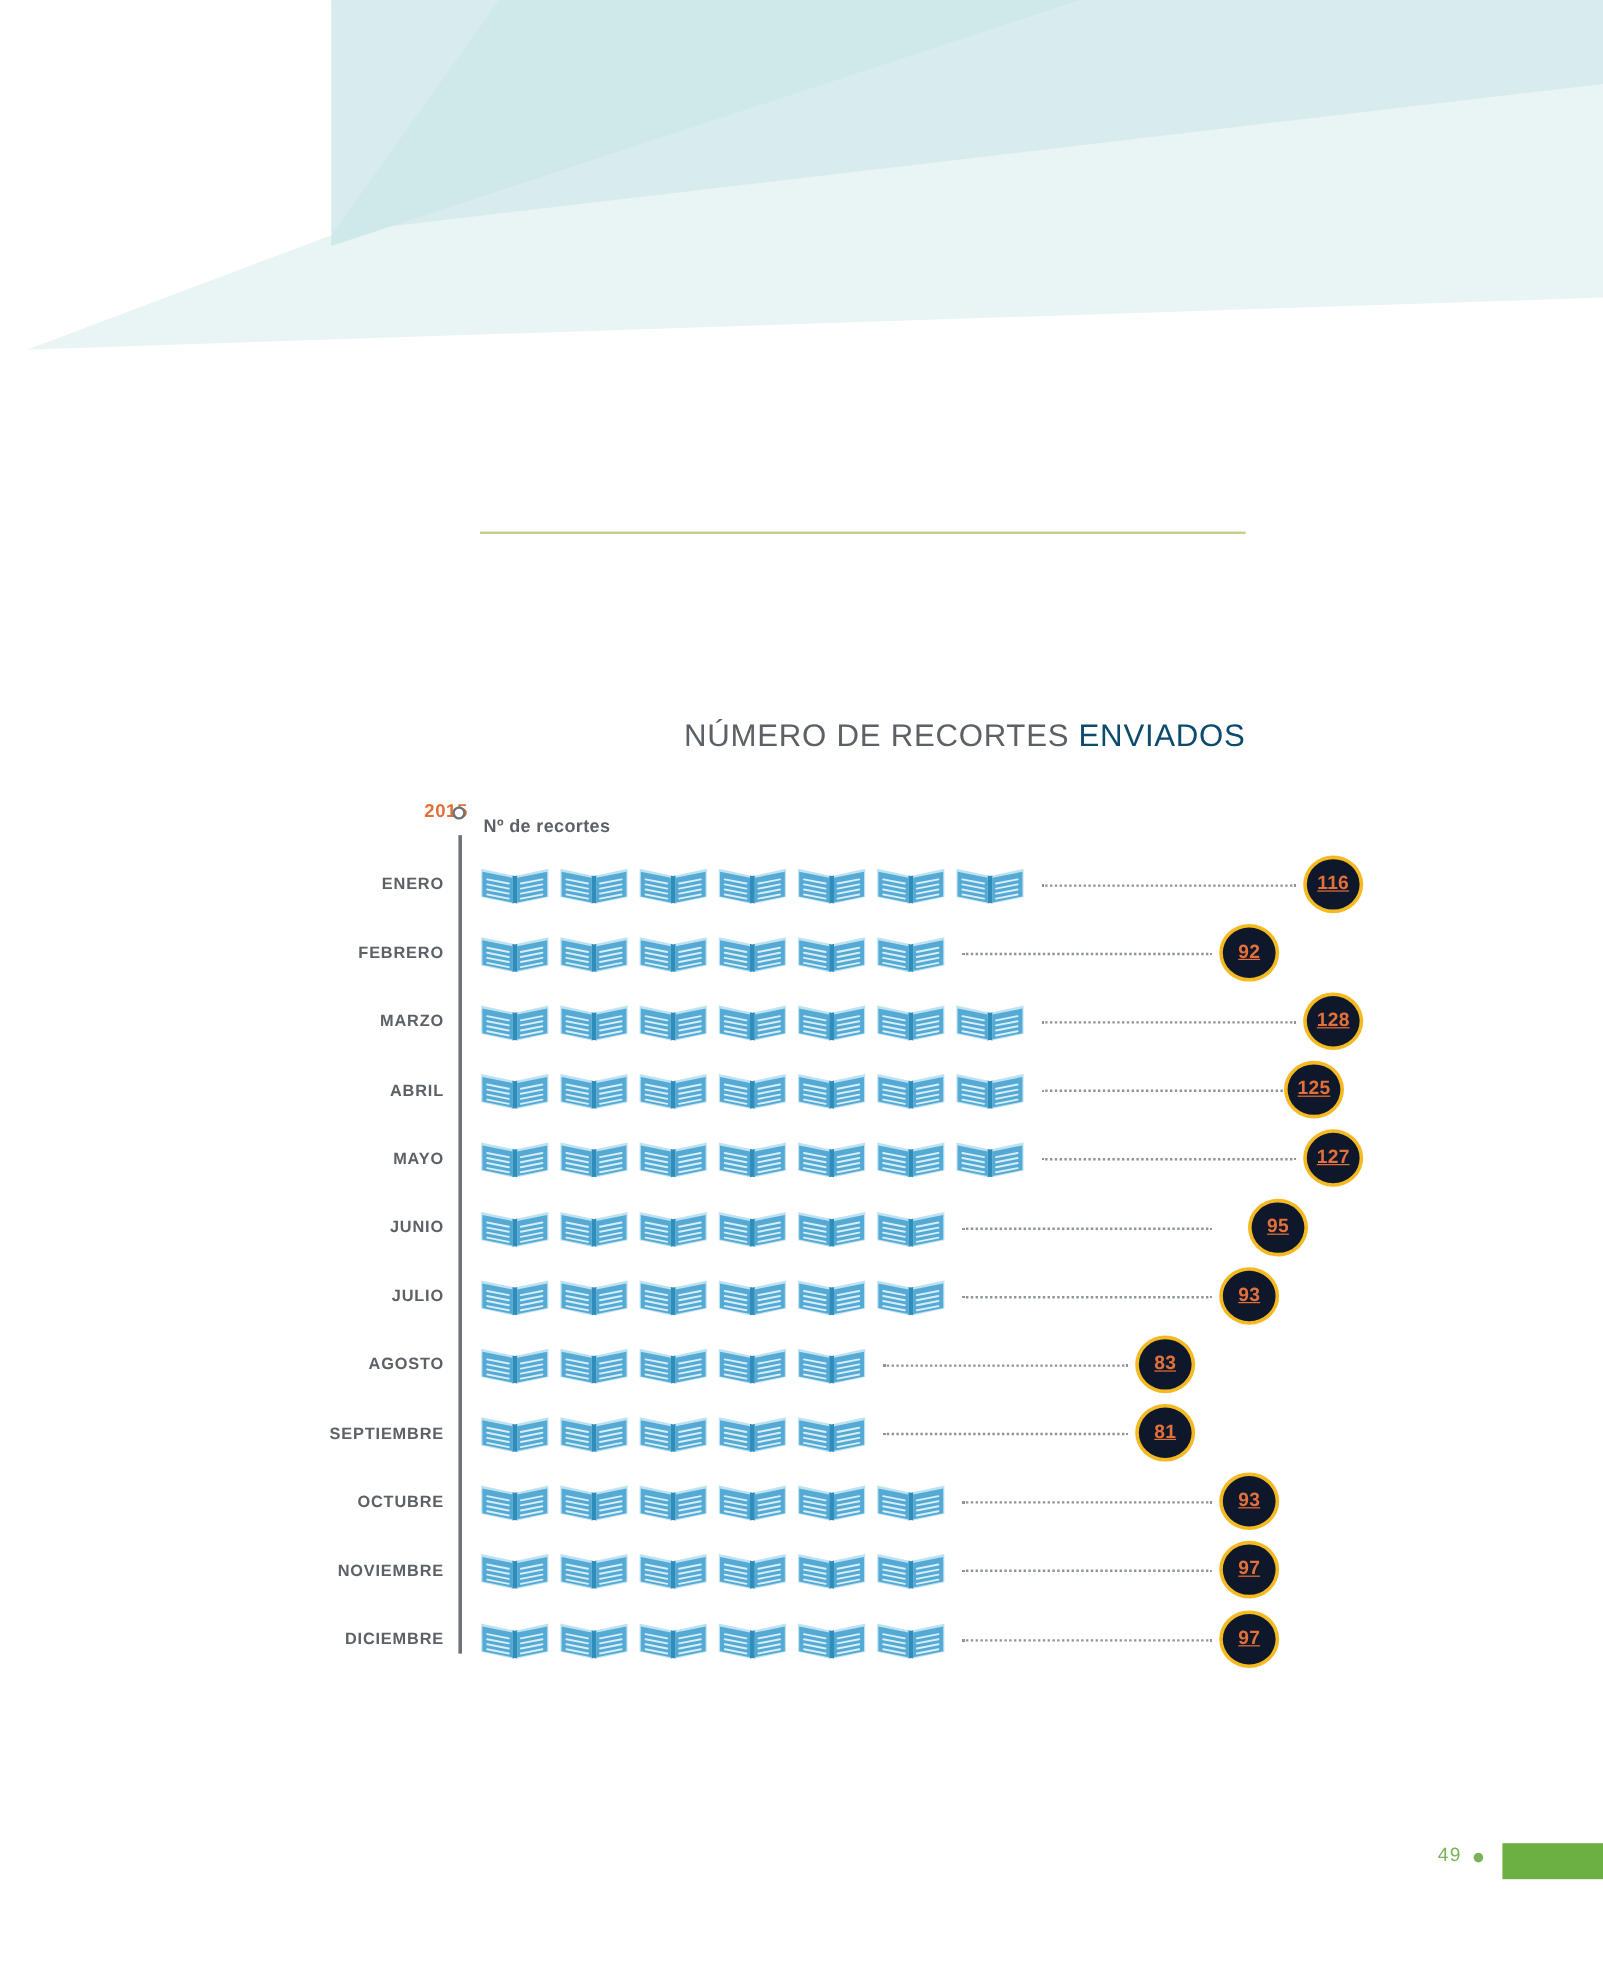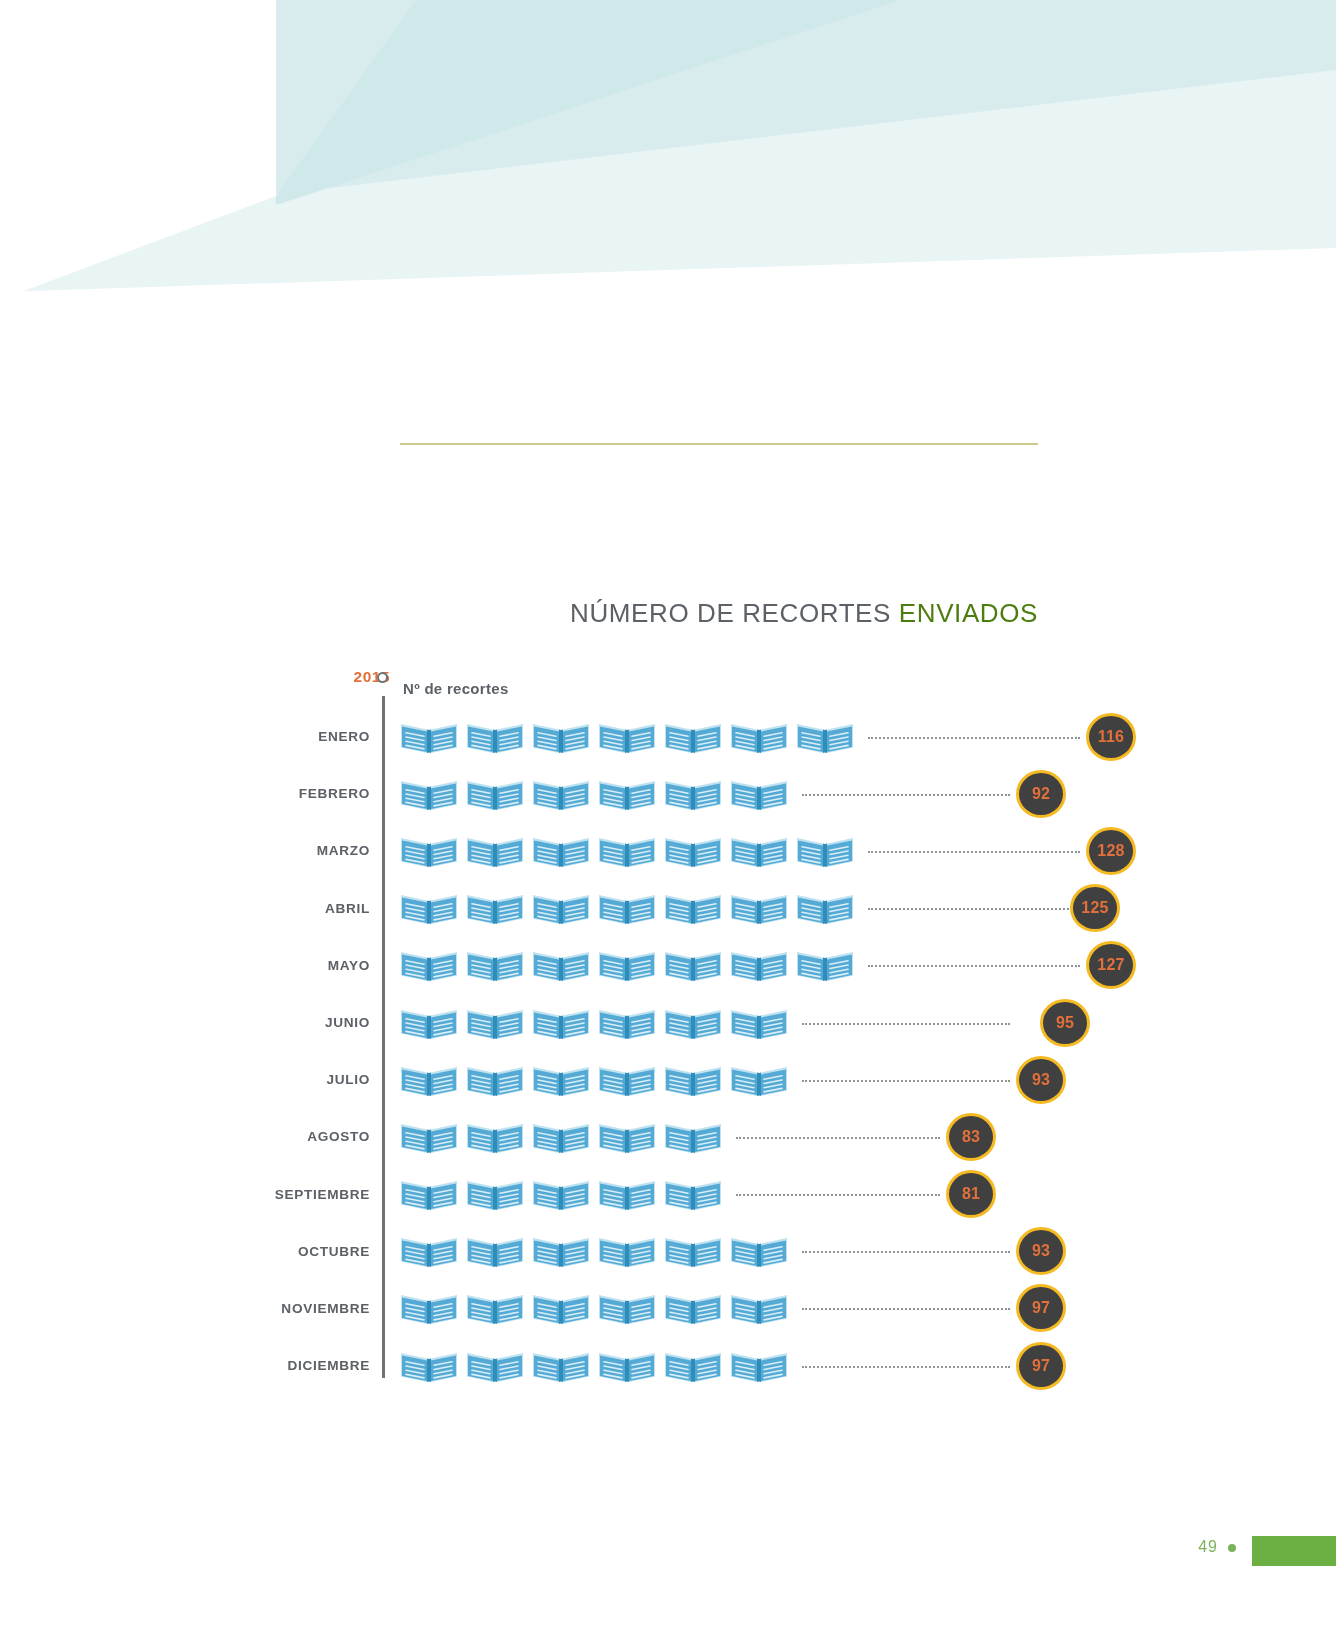--- a/index.html
+++ b/index.html
@@ -42,21 +42,21 @@
 
   #chart-title{
     position:absolute;left:400px;top:598px;width:638px;
     text-align:right;
     font-size:26px;
     letter-spacing:.6px;
     color:#5b6166;
     font-weight:400;
     white-space:nowrap;
   }
-  #chart-title .accent{color:#4d7c0f;text-align:center;}
+  #chart-title .accent{color:#0c4a6e;text-align:center;}
 
   
   #chart{
     position:absolute;left:270px;top:660px;width:790px;height:760px;
   }
 
   #axis-header{
     position:relative;height:40px;
   }
   #axis-year{
@@ -99,24 +99,24 @@
   .bookicon{
     width:58px;height:34px;display:block;flex:none;
   }
   .row-connector{
     position:absolute;top:28.6px;height:0;
     border-top:2px dotted #8e9498;
   }
   .row-badge{
     position:absolute;top:4.6px;
     width:50px;height:48px;border-radius:50%;
-    border:3px solid #f5b921;background:#404040;
+    border:3px solid #f5b921;background:#0f172a;
     box-sizing:border-box;
     display:flex;align-items:center;justify-content:center;
-    font-size:16px;font-weight:bold;color:#e2703a;letter-spacing:.2px;
+    font-size:16px;font-weight:bold;color:#e2703a;letter-spacing:.2px;text-decoration:underline;
   }
 
   
   #footer-page{
     position:absolute;right:118px;bottom:92px;
     font-size:16px;color:#7ab25a;letter-spacing:1px;margin-left:36px;
   }
   #footer-dot{
     position:absolute;right:100px;bottom:96px;
     width:8px;height:8px;border-radius:50%;background:#7ab25a;

